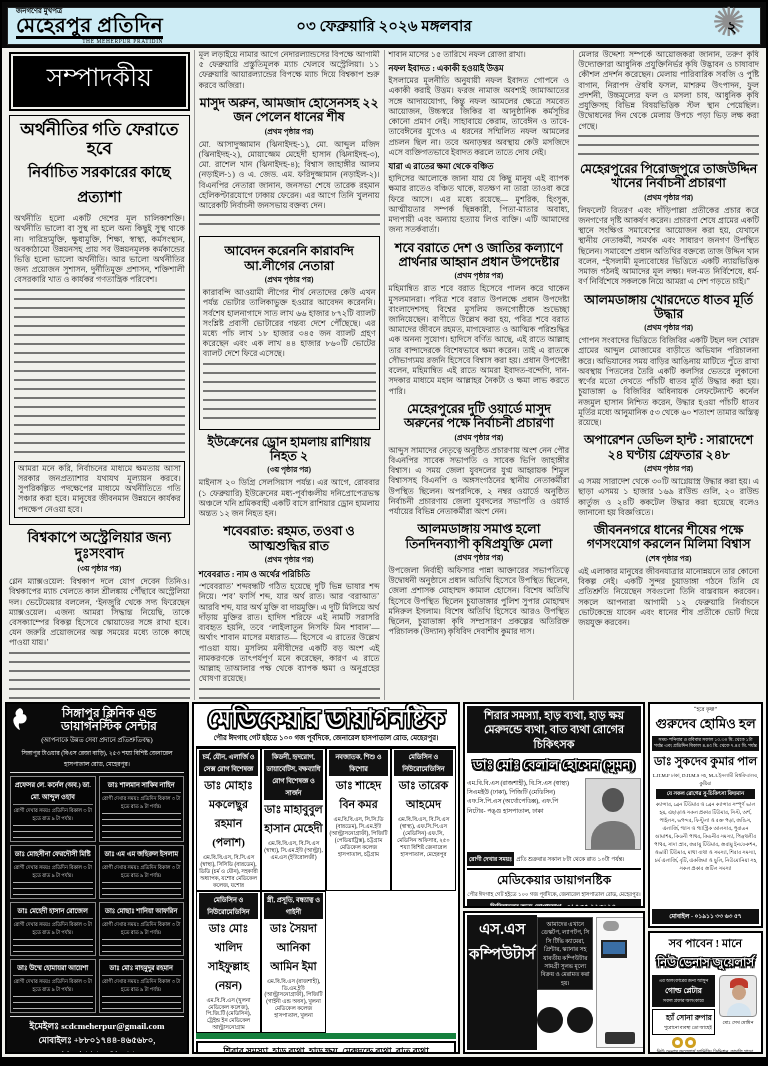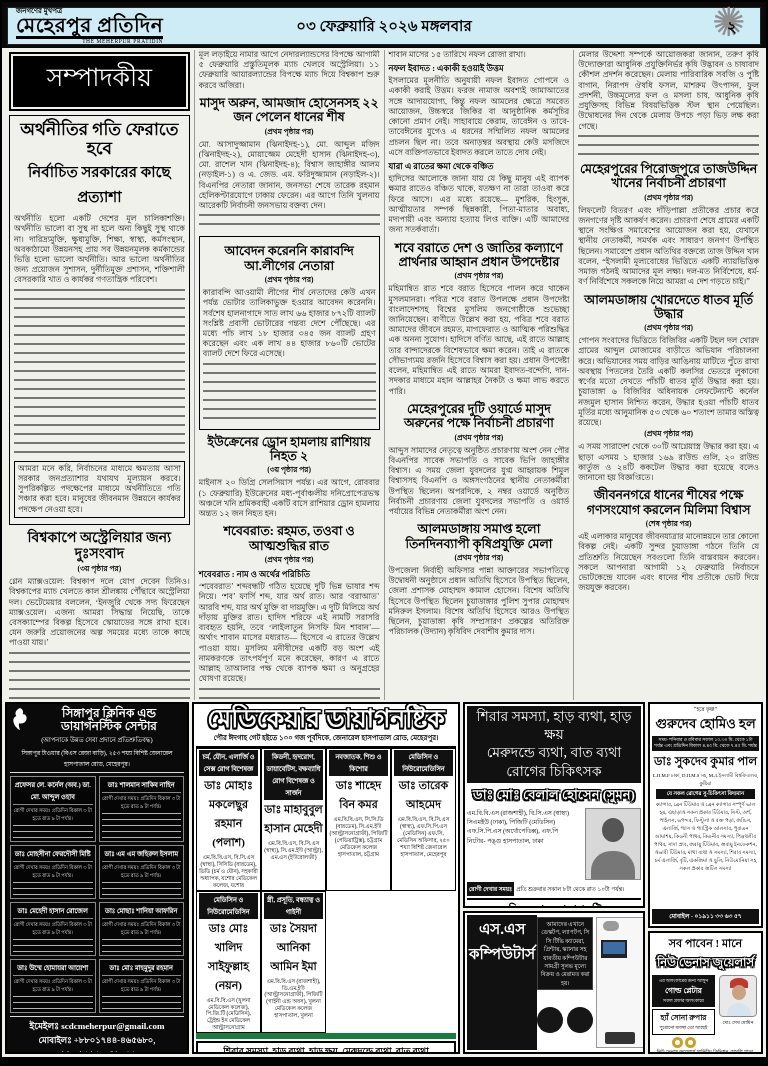--- a/index.html
+++ b/index.html
@@ -58,21 +58,21 @@
   .med-doc{font-size:11px;font-weight:bold;text-align:center;margin:1px 0}
   .med-creds{font-size:5.5px;text-align:center;line-height:1.25}
   .med-banner{border:2px solid #000;margin:2px 0;font-size:9px;font-weight:bold;text-align:center;padding:1px}
   .med-bel-name{font-size:17px;font-weight:bold;text-align:center}
   .med-bel-creds{font-size:6px;text-align:center;line-height:1.3}
   .med-hosp{font-size:8.5px;font-weight:bold;text-align:center}
   .med-serial{border:2px solid #000;margin-top:auto;font-size:11px;font-weight:bold;text-align:center;padding:2px}
   
   .adcol{width:182px;flex:0 0 182px;display:flex;flex-direction:column;gap:3px}
   .ad-bel{flex:0 0 206px;padding:2px;display:flex;flex-direction:column}
-  .bel-head{background:#111;color:#fff;font-size:14px;font-weight:normal;text-align:center;padding:2px;line-height:1.3}
+  .bel-head{background:#111;color:#fff;font-size:11px;font-weight:bold;text-align:center;padding:2px;line-height:1.3}
   .bel-name{font-size:13px;font-weight:bold;text-align:center;margin:2px 0}
   .bel-mid{display:flex;gap:3px}
   .bel-creds{flex:1;font-size:6.2px;line-height:1.5}
   .bel-photo{width:56px;height:72px;background:#d8d8d8;border:1px solid #888;position:relative;flex:0 0 56px}
   .ph-head{position:absolute;top:9px;left:50%;transform:translateX(-50%);width:22px;height:24px;border-radius:50%;background:#555}
   .ph-body{position:absolute;bottom:0;left:50%;transform:translateX(-50%);width:44px;height:28px;border-radius:20px 20px 0 0;background:#777}
   .bel-hours{display:flex;gap:2px;font-size:5.8px;align-items:center;margin:2px 0}
   .bel-hours-label{background:#111;color:#fff;padding:2px;font-weight:bold;flex:0 0 auto}
   .bel-clinic{font-size:12px;font-weight:bold;text-align:center;border-top:2px solid #000;padding-top:1px}
   .bel-clinic-addr{font-size:5.4px;text-align:center}
@@ -103,21 +103,21 @@
   .gu-badge{background:#111;color:#fff;font-size:5.4px;font-weight:bold;text-align:center;padding:1px;margin:1px 4px}
   .gu-services{font-size:5.2px;text-align:center;line-height:1.55;flex:1;overflow:hidden;padding:0 1px}
   .gu-phone{background:#111;color:#fff;font-size:6px;font-weight:bold;text-align:center;padding:2px}
   .ad-vn{flex:1;padding:2px;display:flex;flex-direction:column}
   .vn-line1{font-size:11px;font-weight:bold;text-align:center}
   .vn-title{font-size:11.5px;font-weight:bold;text-align:center;margin-bottom:2px}
   .vn-mid{display:flex;gap:2px;flex:1}
   .vn-left{flex:1;display:flex;flex-direction:column;gap:2px}
   .vn-box1{background:#111;color:#fff;font-size:4.6px;text-align:center;padding:2px}
   .vn-b-main{font-size:7.5px;font-weight:bold;display:block}
-  .vn-box2{border:1px solid #000;font-size:4.6px;text-align:center;padding:2px}
+  .vn-box2{border:1px solid #000;font-size:4.6px;text-align:right;padding:2px}
   .vn-right{width:42px;flex:0 0 42px;display:flex;flex-direction:column;align-items:center;gap:2px}
   .vn-ph{width:38px;height:42px;border:1px solid #888;border-radius:4px;position:relative;overflow:hidden;background:#e9e9e9}
   .vn-hair{position:absolute;top:2px;left:10px;width:18px;height:10px;border-radius:50% 50% 0 0;background:#c0392b}
   .vn-face{position:absolute;top:9px;left:12px;width:14px;height:15px;border-radius:50%;background:#c9a183}
   .vn-sh{position:absolute;bottom:0;left:7px;width:24px;height:13px;border-radius:12px 12px 0 0;background:#d5e4ef}
   .vn-gold{display:flex;gap:2px;align-items:center;justify-content:center}
   .ring{width:11px;height:11px;border:3px solid #cf9f1f;border-radius:50%}
   .vn-contact{font-size:4.6px;text-align:center;line-height:1.35;margin-top:1px}
   .bottom-bar{position:absolute;left:0;right:0;bottom:0;height:7px;background:#000}
   .merlion{flex:0 0 20px}
@@ -223,20 +223,21 @@
         <div class="hl">মেহেরপুরের পিরোজপুরে তাজউদ্দিন খানের নির্বাচনী প্রচারণা</div>
         <div class="cont">(প্রথম পৃষ্ঠার পর)</div>
         <p class="bd">লিফলেট বিতরণ এবং দাঁড়িপাল্লা প্রতীকের প্রচার করে জনগণের দৃষ্টি আকর্ষণ করেন। প্রচারণা শেষে গ্রামের একটি স্থানে সংক্ষিপ্ত সমাবেশের আয়োজন করা হয়, যেখানে স্থানীয় নেতাকর্মী, সমর্থক এবং সাধারণ জনগণ উপস্থিত ছিলেন। সমাবেশে প্রধান অতিথির বক্তব্যে তাজ উদ্দিন খান বলেন, “ইসলামী মূল্যবোধের ভিত্তিতে একটি ন্যায়ভিত্তিক সমাজ গঠনই আমাদের মূল লক্ষ্য। দল-মত নির্বিশেষে, ধর্ম-বর্ণ নির্বিশেষে সকলকে নিয়ে আমরা এ দেশ গড়তে চাই।”</p>
       </div>
       <div>
         <div class="hl">আলমডাঙ্গায় খোরদেতে ধাতব মূর্তি উদ্ধার</div>
         <div class="cont">(প্রথম পৃষ্ঠার পর)</div>
         <p class="bd">গোপন সংবাদের ভিত্তিতে বিজিবির একটি টহল দল খোরদ গ্রামের আব্দুল মোজামের বাড়ীতে অভিযান পরিচালনা করে। অভিযানের সময় বাড়ির আঙিনায় মাটিতে পুঁতে রাখা অবস্থায় পিতলের তৈরি একটি কলসির ভেতরে লুকানো স্বর্ণের মতো দেখতে পাঁচটি ধাতব মূর্তি উদ্ধার করা হয়। চুয়াডাঙ্গা ৬ বিজিবির অধিনায়ক লেফটেন্যান্ট কর্নেল নজমুল হাসান নিশ্চিত করেন, উদ্ধার হওয়া পাঁচটি ধাতব মূর্তির মধ্যে আনুমানিক ৫৩ থেকে ৬০ শতাংশ তামার অস্তিত্ব রয়েছে।</p>
       </div>
       <div>
+        <div class="hl">অপারেশন ডেভিল হান্ট : সারাদেশে ২৪ ঘণ্টায় গ্রেফতার ২৪৮</div>
         <div class="cont">(প্রথম পৃষ্ঠার পর)</div>
         <p class="bd">এ সময় সারাদেশ থেকে ৩০টি আগ্নেয়াস্ত্র উদ্ধার করা হয়। এ ছাড়া এসময় ১ হাজার ১৬৯ রাউন্ড গুলি, ২০ রাউন্ড কার্তুজ ও ২৪টি ককটেল উদ্ধার করা হয়েছে বলেও জানানো হয় বিজ্ঞপ্তিতে।</p>
       </div>
       <div>
         <div class="hl">জীবননগরে ধানের শীষের পক্ষে গণসংযোগ করলেন মিলিমা বিশ্বাস</div>
         <div class="cont">(শেষ পৃষ্ঠার পর)</div>
         <p class="bd">এই এলাকার মানুষের জীবনযাত্রার মানোন্নয়নে তার কোনো বিকল্প নেই। একটি সুন্দর চুয়াডাঙ্গা গঠনে তিনি যে প্রতিশ্রুতি নিয়েছেন সবগুলো তিনি বাস্তবায়ন করবেন। সকলে আপনারা আগামী ১২ ফেব্রুয়ারি নির্বাচনে ভোটকেন্দ্রে যাবেন এবং ধানের শীষ প্রতীকে ভোট দিয়ে জয়যুক্ত করবেন।</p>
       </div>
     </div>
   </div>

